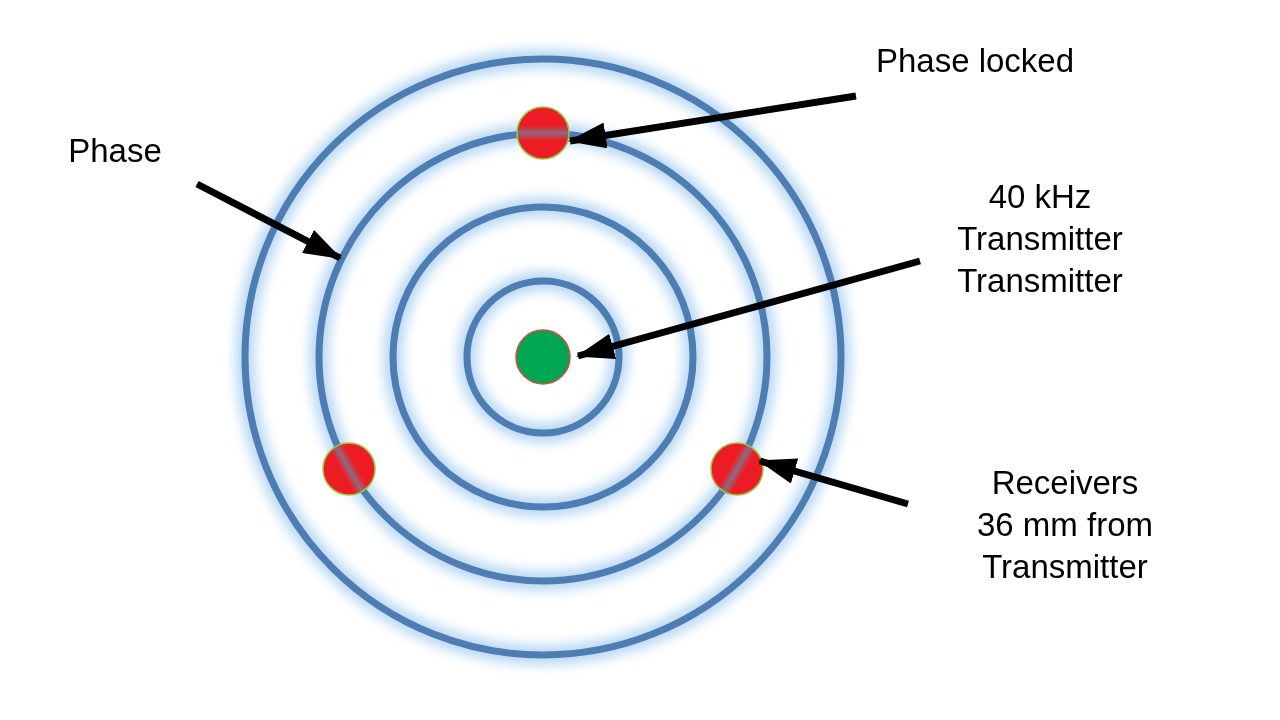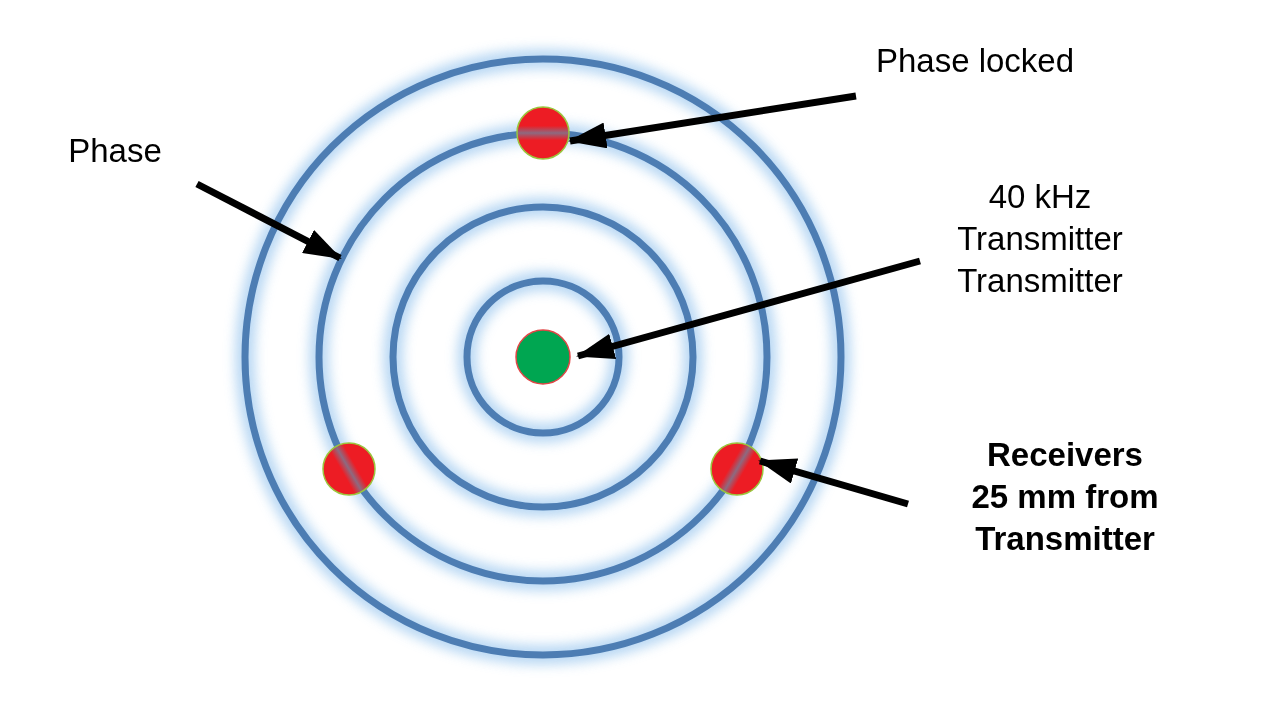--- a/index.html
+++ b/index.html
@@ -110,19 +110,19 @@
   <div class="label" style="left:855px; top:40px; width:240px;">
     <span>Phase locked</span>
   </div>
 
   <div class="label" style="left:925px; top:176px; width:230px;">
     <span>40 kHz</span>
     <span>Transmitter</span>
     <span>Transmitter</span>
   </div>
 
-  <div class="label" style="left:945px; top:434px; width:240px;font-weight:bold;">
+  <div class="label" style="left:945px; top:462px; width:240px;">
     <span>Receivers</span>
-    <span>25 mm from</span>
+    <span>36 mm from</span>
     <span>Transmitter</span>
   </div>
 
 </div>
 
 </body></html>

